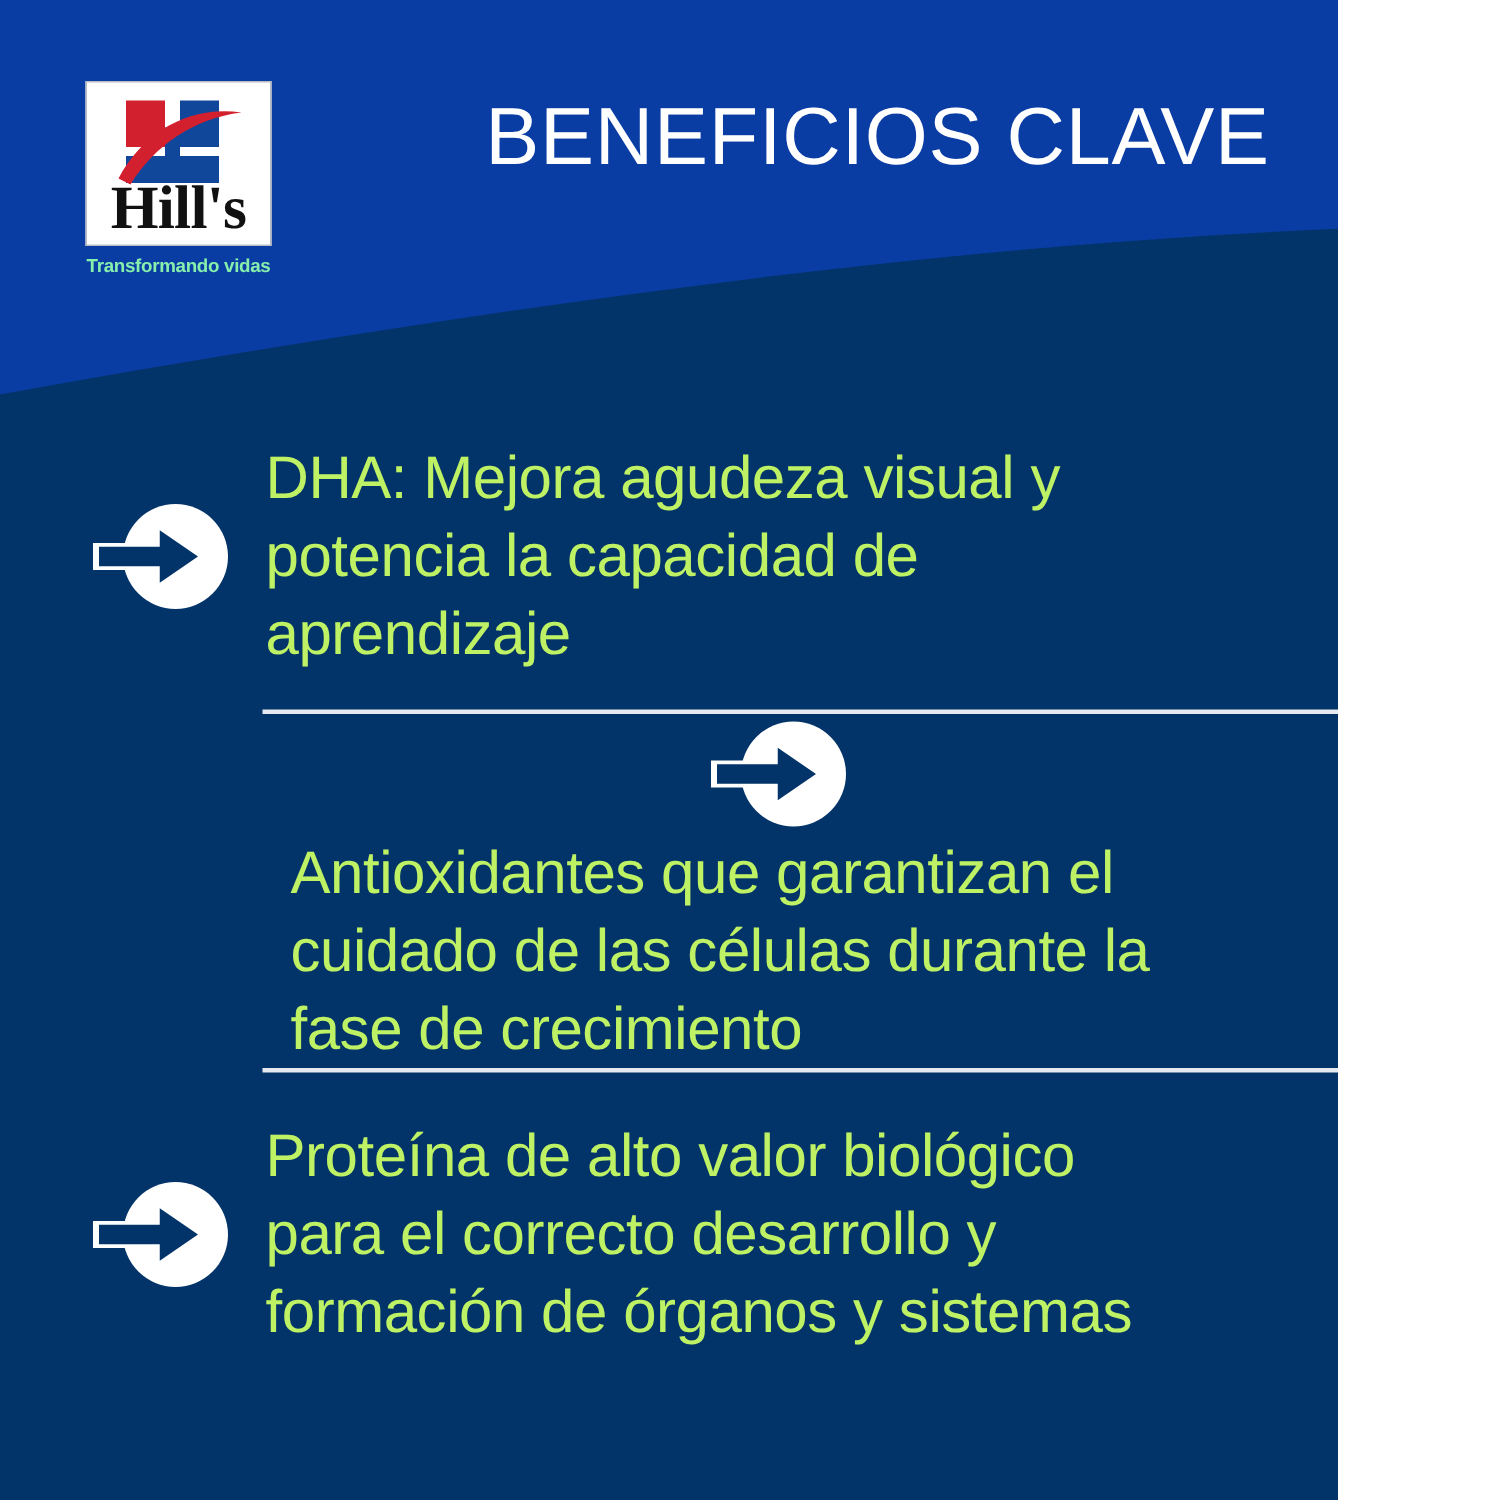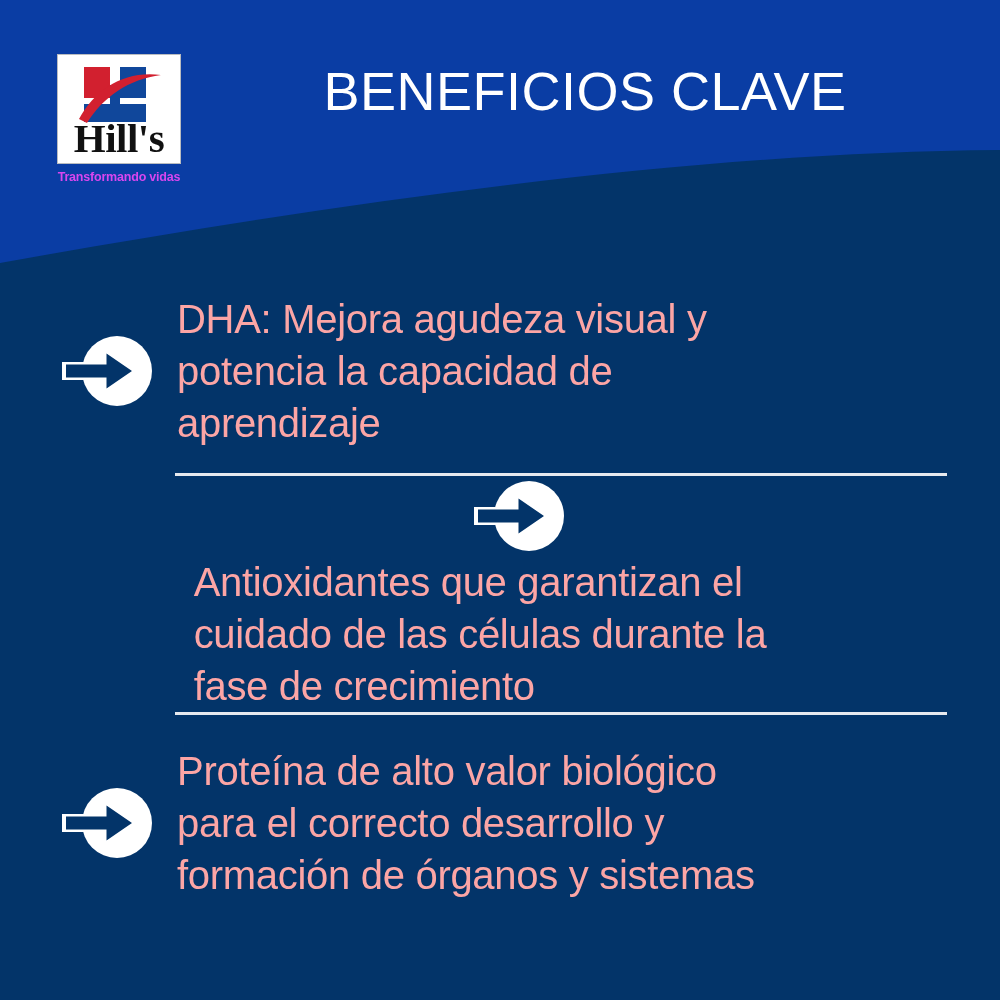--- a/index.html
+++ b/index.html
@@ -7,21 +7,21 @@
     margin: 0;
     padding: 0;
     background: #ffffff;
   }
   body {
     font-family: "Liberation Sans", sans-serif;
   }
 
   #poster {
     position: relative;
-    width: 1000px;
+    width: 892px;
     height: 1000px;
     overflow: hidden;
     background: #033469; 
   }
 
   
   .header-band {
     position: absolute;
     left: 0;
     top: 0;
@@ -72,21 +72,21 @@
     font-size: 41px;
     line-height: 41px;
     color: #111111;
     letter-spacing: -0.5px;
   }
 
   .logo-tagline {
     margin-top: 6px;
     width: 124px;
     text-align: center;
-    color: #d946ef;
+    color: #86efac;
     font-family: "Liberation Sans", sans-serif;
     font-weight: bold;
     font-size: 12.5px;
     line-height: 14px;
     letter-spacing: -0.2px;
   }
 
   
   .poster-title {
     position: absolute;
@@ -126,21 +126,21 @@
     height: 80px;
     margin-left: 62px;
     display: flex;
     align-items: center;
   }
   .benefit-icon svg { display: block; width: 92px; height: 74px; }
 
   .benefit-text {
     flex: 1 1 auto;
     padding-right: 40px;
-    color: #fca5a5;
+    color: #bef264;
     font-family: "Liberation Sans", sans-serif;
     font-weight: normal;
     font-size: 40px;
     line-height: 52px;
     letter-spacing: -0.3px;
     white-space: pre-line;
   }
 
   .benefit-divider {
     height: 3px;

